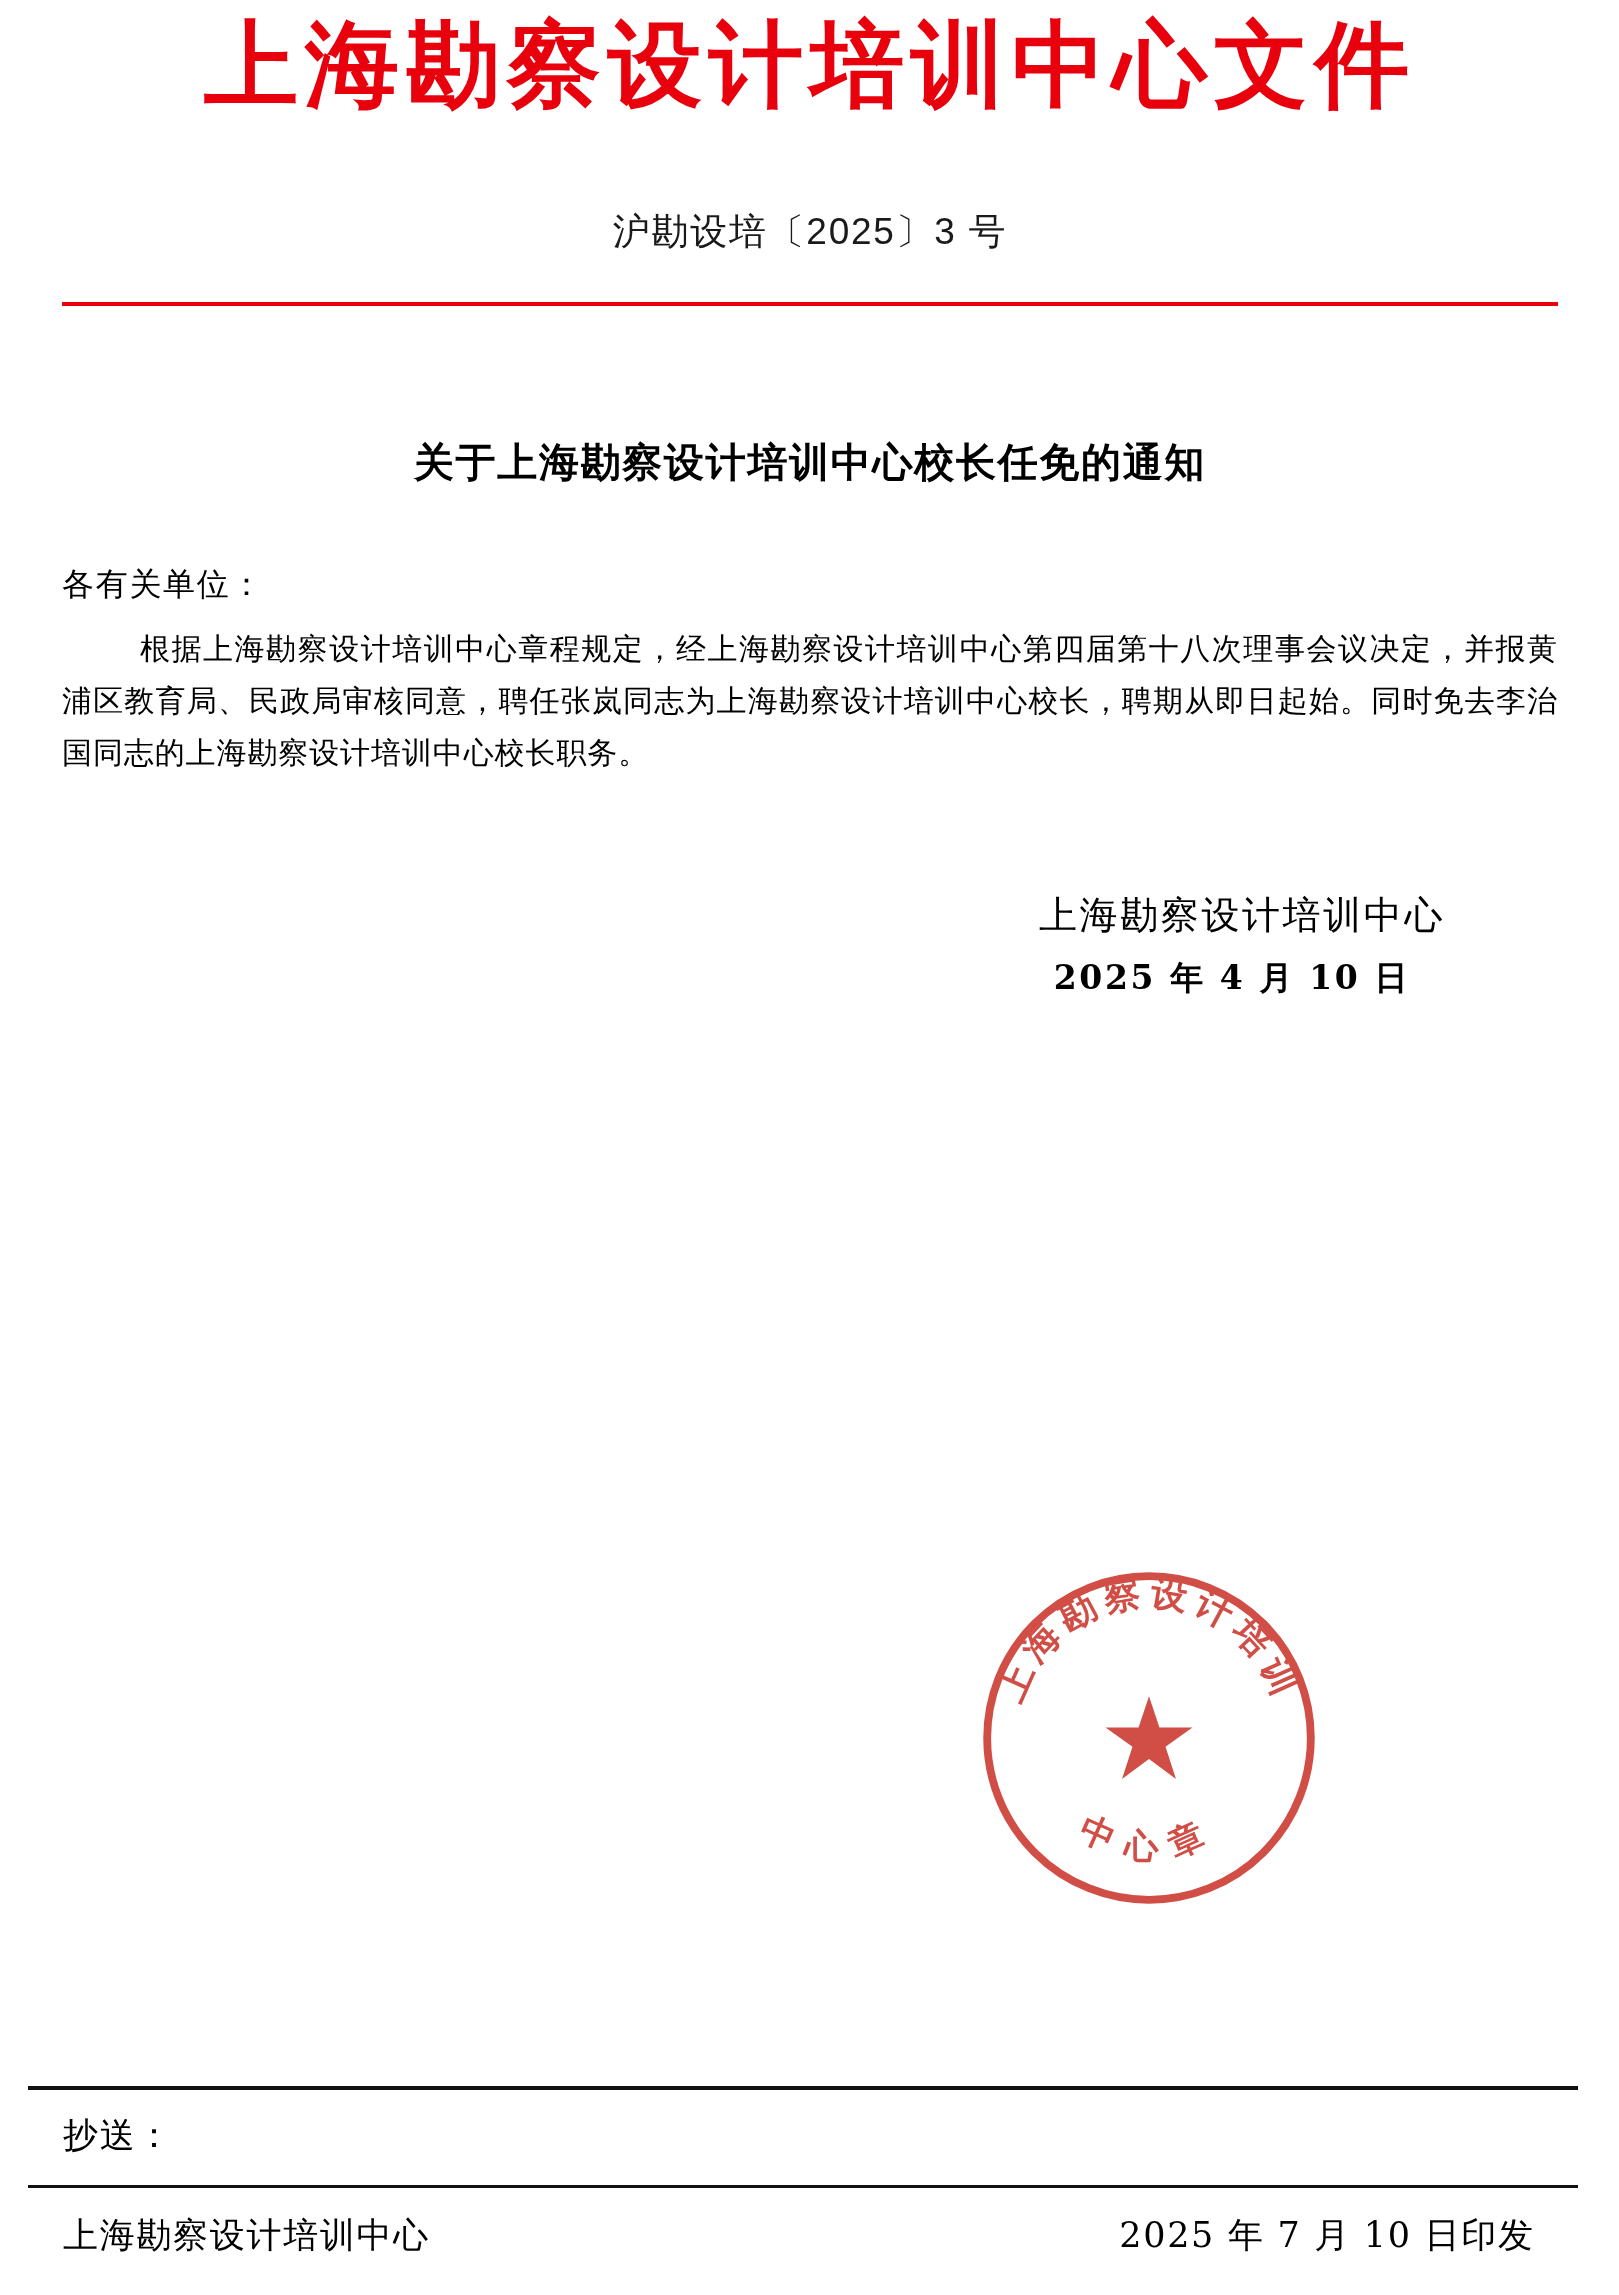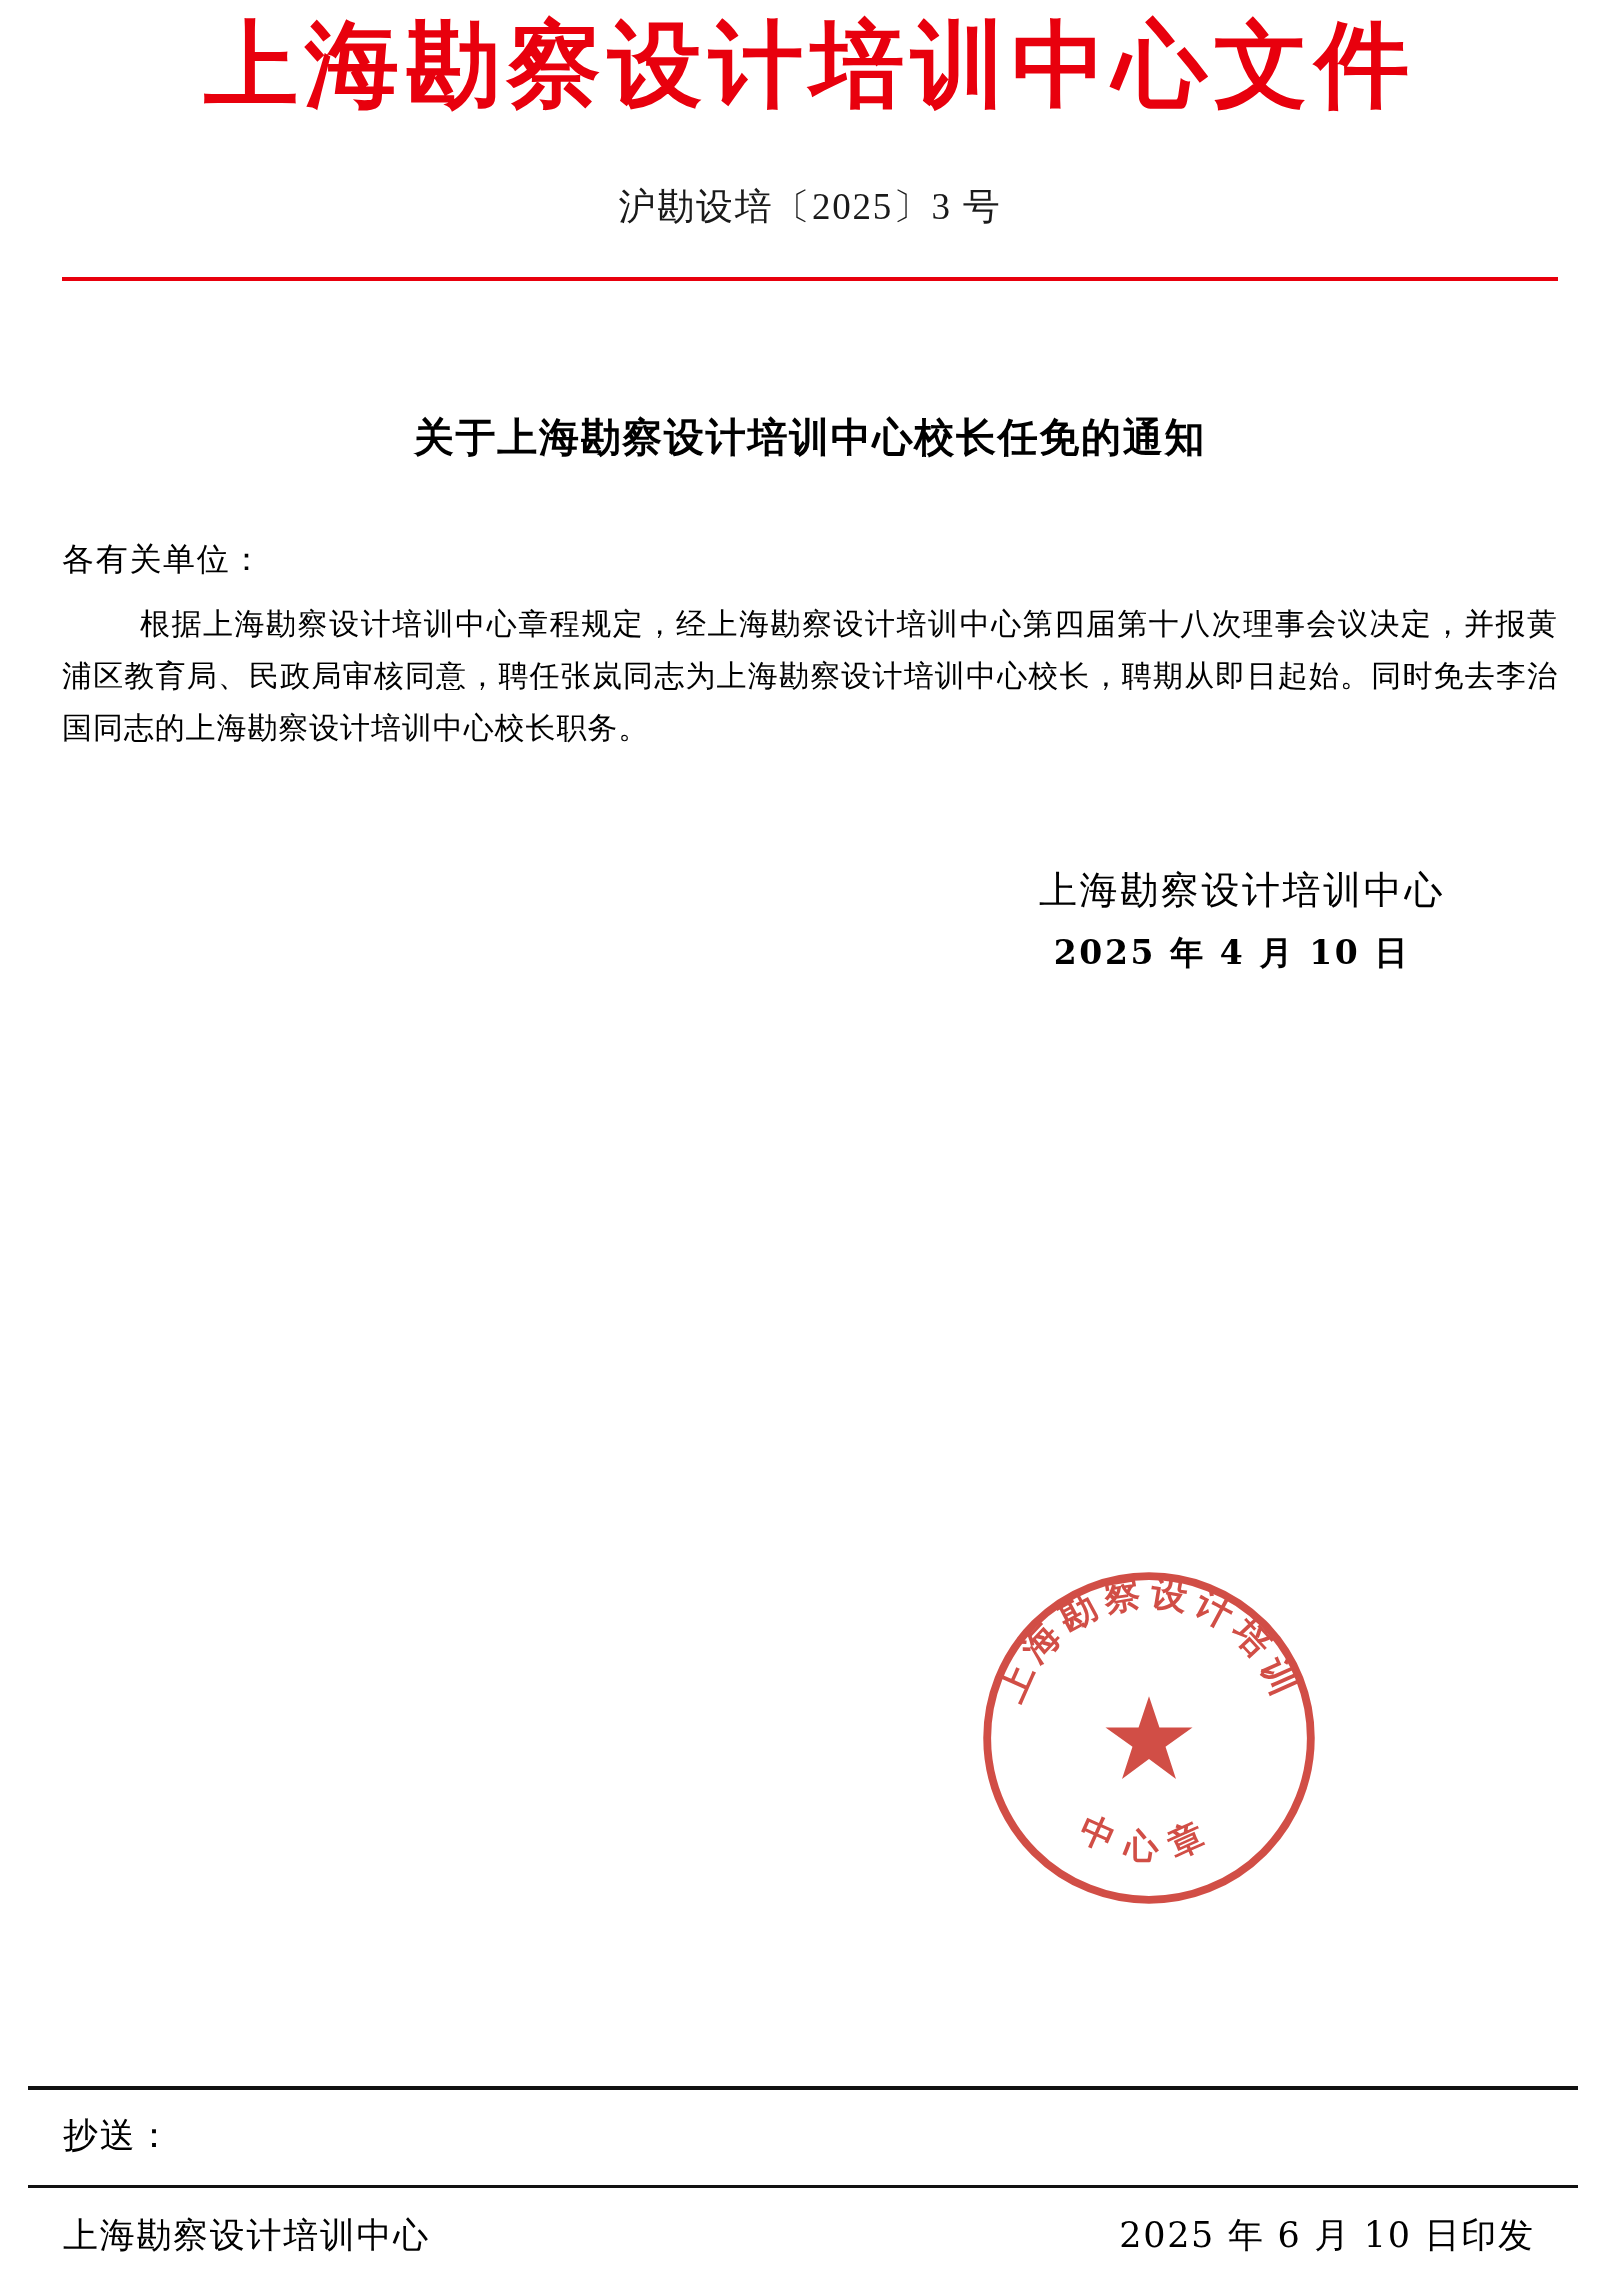--- a/index.html
+++ b/index.html
@@ -34,23 +34,23 @@
     font-size: 94px;
     letter-spacing: 7px;
     line-height: 1.18;
     white-space: nowrap;
     font-family: "DejaVu Serif", "Liberation Serif", serif;
   }
   .doc-number {
     text-align: center;
     font-size: 37px;
     letter-spacing: 1.7px;
-    margin-top: 62px;
+    margin-top: 87px;
     color: #1a1a1a;
-    font-family: Liberation Serif, serif;
+    font-family: Liberation Sans, sans-serif;
   }
   .red-rule {
     height: 4.3px;
     background: #e8000d;
     margin-top: 45px;
   }
 
   
   .doc-title {
     text-align: center;
@@ -196,18 +196,18 @@
       </text>
     </svg>
   </div>
 
   <div class="footer">
     <div class="footer-rule-top"></div>
     <div class="footer-cc">抄送：</div>
     <div class="footer-rule-mid"></div>
     <div class="footer-row">
       <div class="left">上海勘察设计培训中心</div>
-      <div class="right">2025 年 6 月 10 日印发</div>
+      <div class="right">2025 年 7 月 10 日印发</div>
     </div>
   </div>
 
 </div>
 
 
 </body></html>

